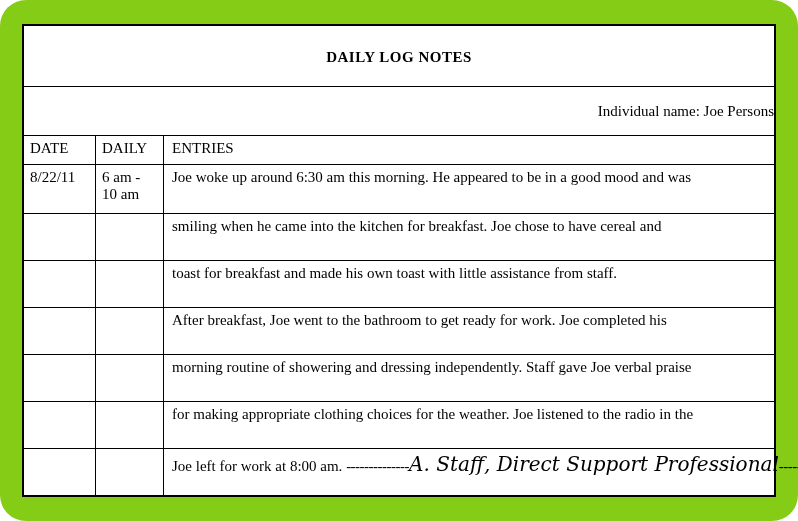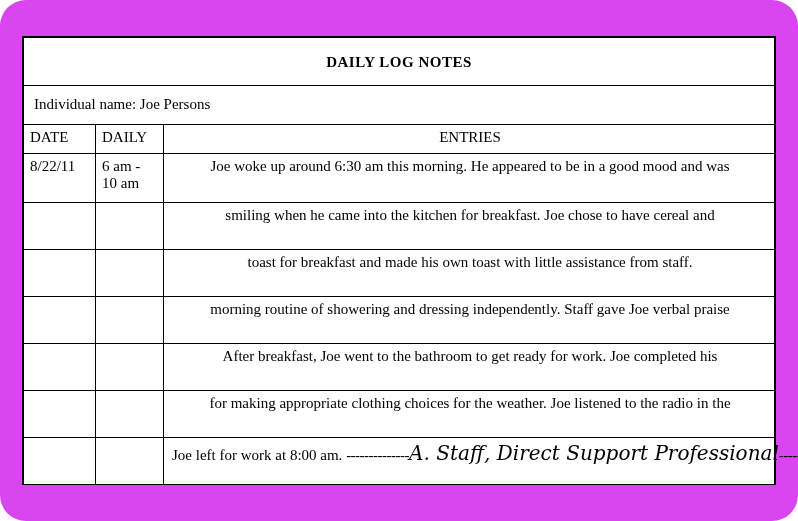--- a/index.html
+++ b/index.html
@@ -13,23 +13,23 @@
     overflow: hidden;
     font-family: "Liberation Serif", serif;
   }
   .frame {
     position: absolute;
     left: 0;
     top: 0;
     width: 798px;
     height: 521px;
     box-sizing: border-box;
-    background: #d946ef;
+    background: #84cc16;
     border-radius: 26px;
-    padding: 36px 22px;
+    padding: 24px 22px;
   }
   .frame-inner {
     width: 100%;
     height: 100%;
     box-sizing: border-box;
     background: #ffffff;
     border: 1px solid #000000;
     position: relative;
   }
   table.log {
@@ -52,30 +52,30 @@
     font-weight: bold;
     letter-spacing: 0.5px;
     padding: 16px 0 14px 0 !important;
     vertical-align: middle !important;
     font-family: "Liberation Serif", serif;
   }
   .individual-cell {
     padding: 10px 0 10px 10px !important;
     font-size: 15px;
     vertical-align: middle !important;
+    text-align: right;
   }
   .col-date { width: 72px; }
   .col-time { width: 68px; }
   .col-entries { width: auto; }
   .cell-pad {
     padding: 4px 5px 4px 6px !important;
   }
   .cell-pad-entry {
     padding: 4px 6px 4px 8px !important;
-    text-align: center;
   }
   .row-h td {
     height: 38px;
   }
   .first-row td {
     height: 40px;
     margin-left: 32px;
   }
   .hdr-row td {
     height: 20px;
@@ -142,29 +142,29 @@
           <td class="cell-pad"></td>
           <td class="cell-pad-entry">
             <span class="entry-text">toast for breakfast and made his own toast with little assistance from staff.</span>
           </td>
         </tr>
 
         <tr class="row-h">
           <td class="cell-pad"></td>
           <td class="cell-pad"></td>
           <td class="cell-pad-entry">
-            <span class="entry-text">morning routine of showering and dressing independently.  Staff gave Joe verbal praise</span>
+            <span class="entry-text">After breakfast, Joe went to the bathroom to get ready for work.  Joe completed his</span>
           </td>
         </tr>
 
         <tr class="row-h">
           <td class="cell-pad"></td>
           <td class="cell-pad"></td>
           <td class="cell-pad-entry">
-            <span class="entry-text">After breakfast, Joe went to the bathroom to get ready for work.  Joe completed his</span>
+            <span class="entry-text">morning routine of showering and dressing independently.  Staff gave Joe verbal praise</span>
           </td>
         </tr>
 
         <tr class="row-h">
           <td class="cell-pad"></td>
           <td class="cell-pad"></td>
           <td class="cell-pad-entry">
             <span class="entry-text">for making appropriate clothing choices for the weather.  Joe listened to the radio in the</span>
           </td>
         </tr>

